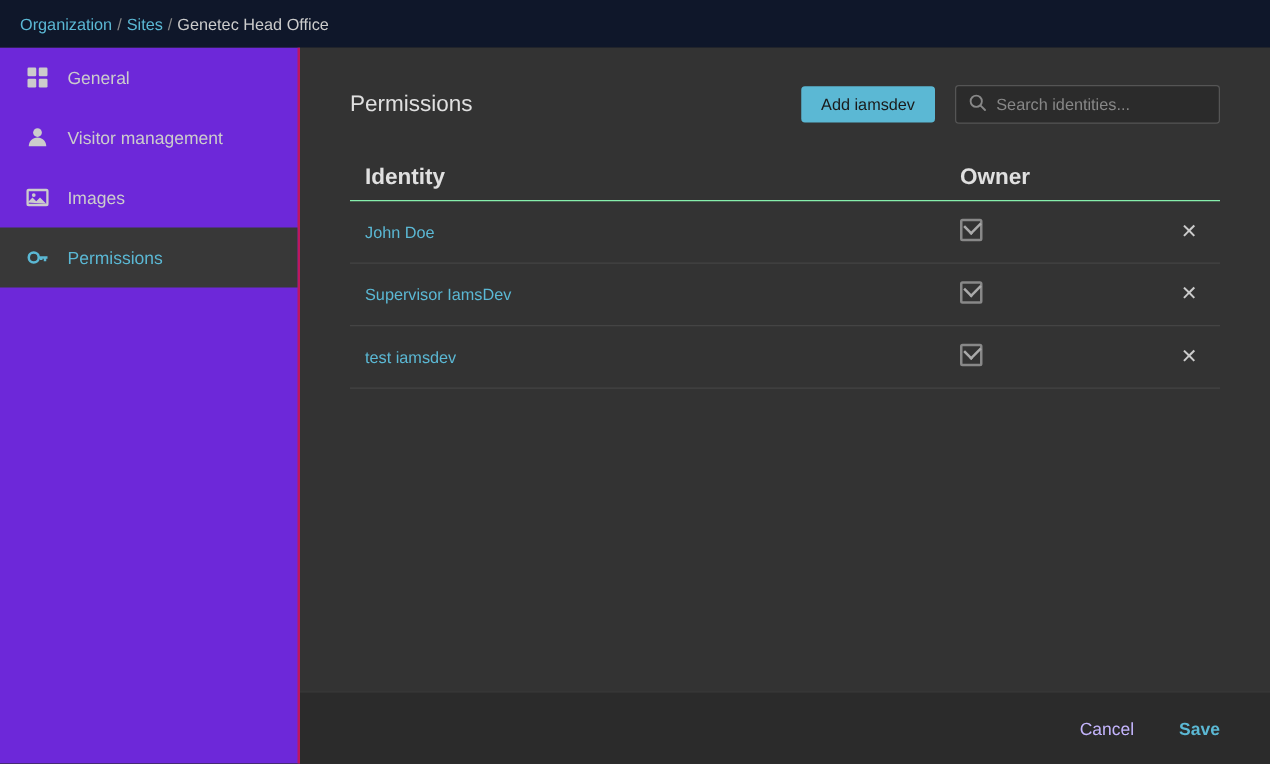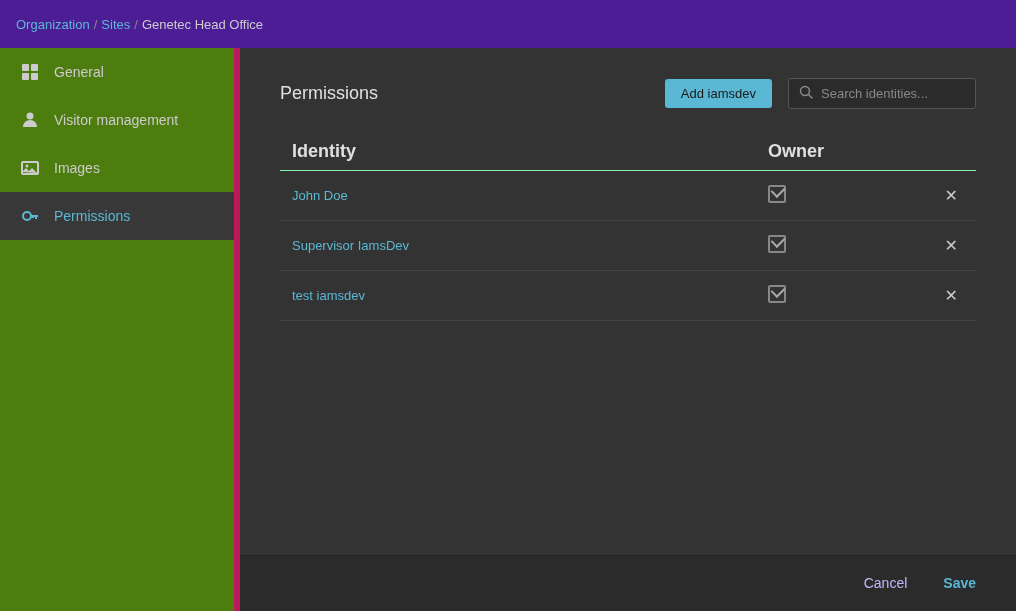--- a/index.html
+++ b/index.html
@@ -9,29 +9,29 @@
       color: #ccc;
       width: 1016px;
       height: 611px;
       overflow: hidden;
       display: flex;
       flex-direction: column;
     }
 
     
     .breadcrumb-bar {
-      background: #4c1d95;
+      background: #0f172a;
       padding: 8px 16px;
       font-size: 13px;
       color: #aaa;
       display: flex;
       align-items: center;
       gap: 4px;
       flex-shrink: 0;
-      height: 48px;
+      height: 38px;
     }
     .breadcrumb-bar a, .breadcrumb-bar span.link {
       color: #5bb8d4;
       cursor: pointer;
       text-decoration: none;
     }
     .breadcrumb-bar .separator {
       color: #888;
     }
     .breadcrumb-bar .current {
@@ -41,22 +41,22 @@
     
     .main-layout {
       display: flex;
       flex: 1;
       overflow: hidden;
     }
 
     
     .sidebar {
       width: 240px;
-      background: #4d7c0f;
-      border-right: 6px solid #be185d;
+      background: #6d28d9;
+      border-right: 2px solid #be185d;
       display: flex;
       flex-direction: column;
       flex-shrink: 0;
     }
     .sidebar-item {
       display: flex;
       align-items: center;
       gap: 14px;
       padding: 14px 20px;
       cursor: pointer;
@@ -118,21 +118,21 @@
       margin-left: auto;
     }
     .search-container {
       display: flex;
       align-items: center;
       background: #2b2b2b;
       border: 1px solid #555;
       border-radius: 3px;
       padding: 6px 10px;
       gap: 8px;
-      width: 188px;
+      width: 212px;
     }
     .search-icon {
       color: #888;
       font-size: 14px;
     }
     .search-input {
       background: transparent;
       border: none;
       outline: none;
       color: #ccc;

